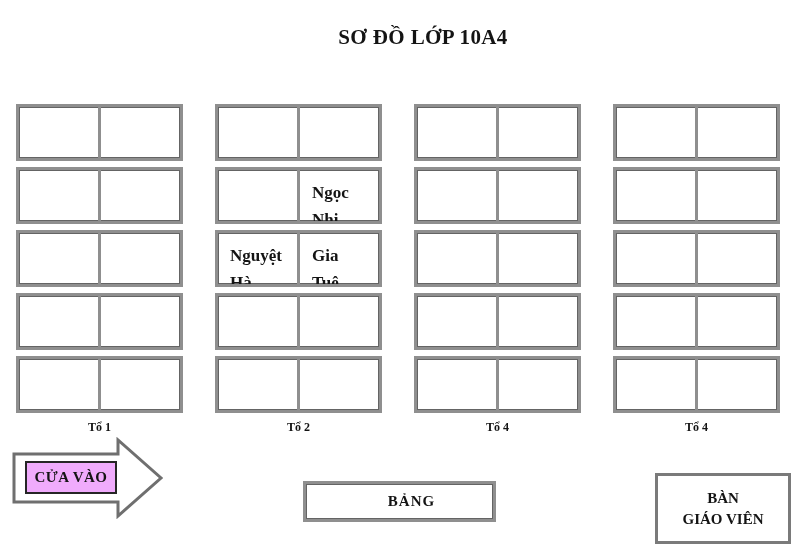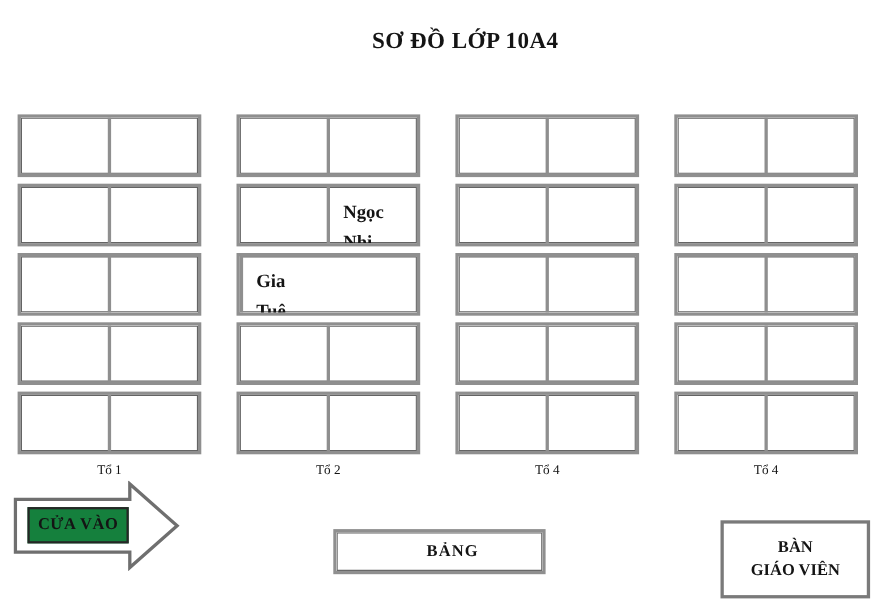--- a/index.html
+++ b/index.html
@@ -48,39 +48,39 @@
     font-weight: bold;
     line-height: 27px;
     white-space: pre-line;
     overflow: hidden;
   }
   .seat.right { border-left: 3px solid #8f8f8f; }
   .group-label {
     margin-top: 7px;
     text-align: center;
     font-size: 12px;
-    font-weight: normal;
+    font-weight: bold;
   }
   .entrance {
     position: absolute;
     left: 12px;
     top: 437px;
     width: 152px;
     height: 82px;
   }
   .entrance svg { position: absolute; left: 0; top: 0; }
   .entrance-label {
     position: absolute;
     left: 13px;
     top: 24px;
     width: 92px;
     height: 33px;
     box-sizing: border-box;
     border: 2px solid #262626;
-    background: #15803d;
+    background: #f0abfc;
     display: flex;
     align-items: center;
     justify-content: center;
     font-size: 15px;
     font-weight: bold;
     letter-spacing: 0.5px;
   }
   .board {
     position: absolute;
     left: 303px;
@@ -153,20 +153,22 @@
         <div class="desk">
           <div class="seat left"></div>
           <div class="seat right"></div>
         </div>
         <div class="desk">
           <div class="seat left"></div>
           <div class="seat right">Ngọc
 Nhi</div>
         </div>
         <div class="desk">
+          <div class="seat left">Nguyệt
+Hà</div>
           <div class="seat right">Gia
 Tuệ</div>
         </div>
         <div class="desk">
           <div class="seat left"></div>
           <div class="seat right"></div>
         </div>
         <div class="desk">
           <div class="seat left"></div>
           <div class="seat right"></div>

